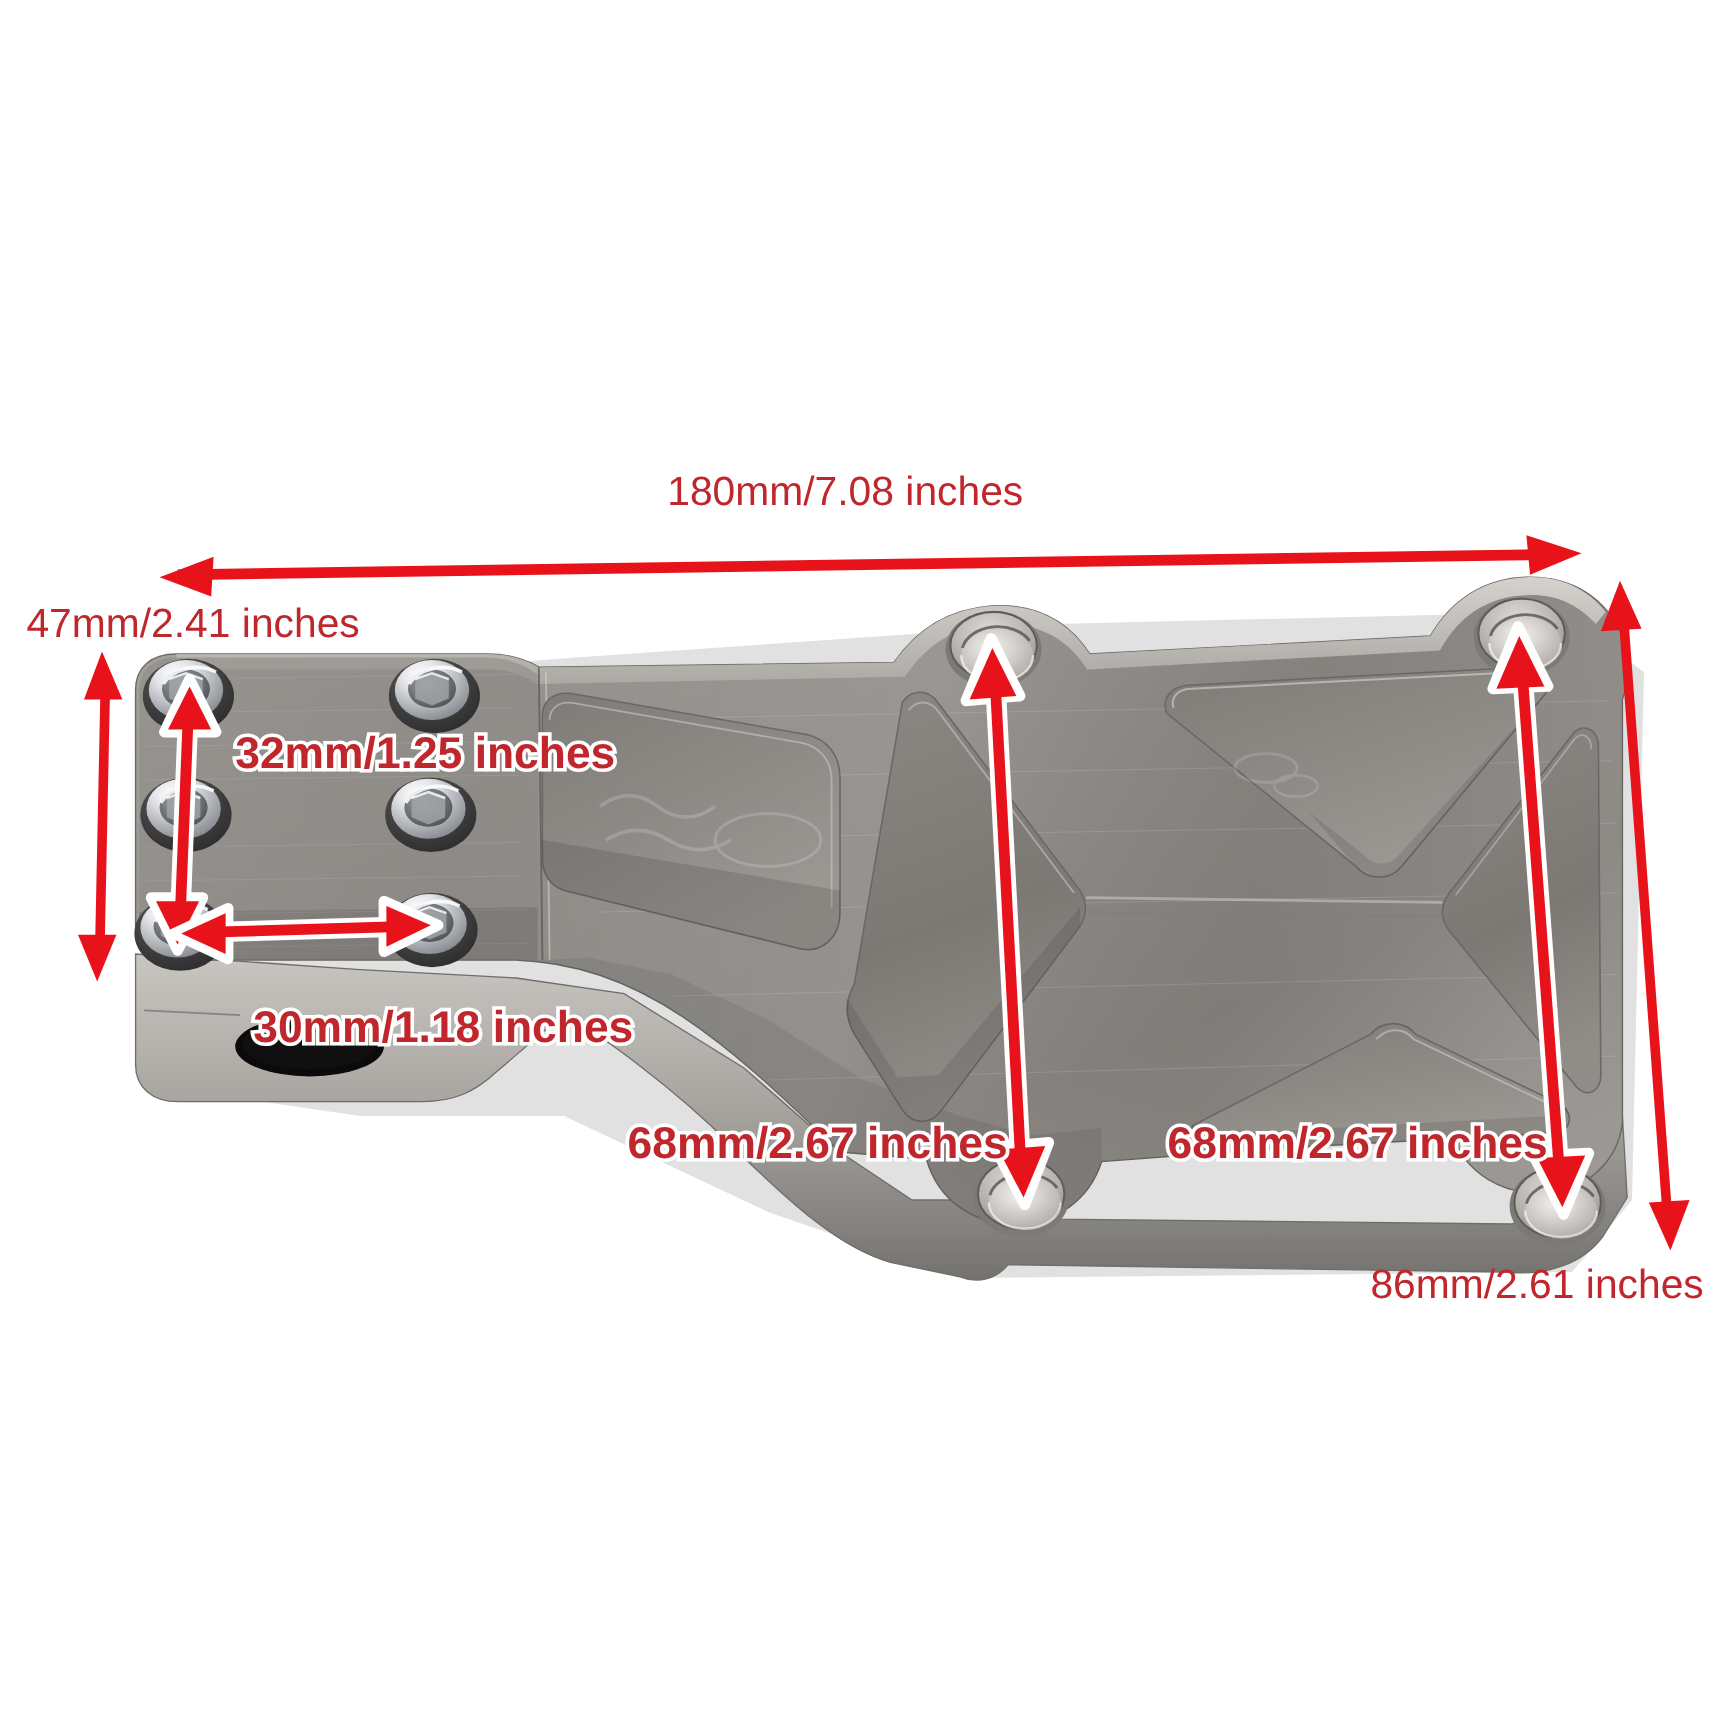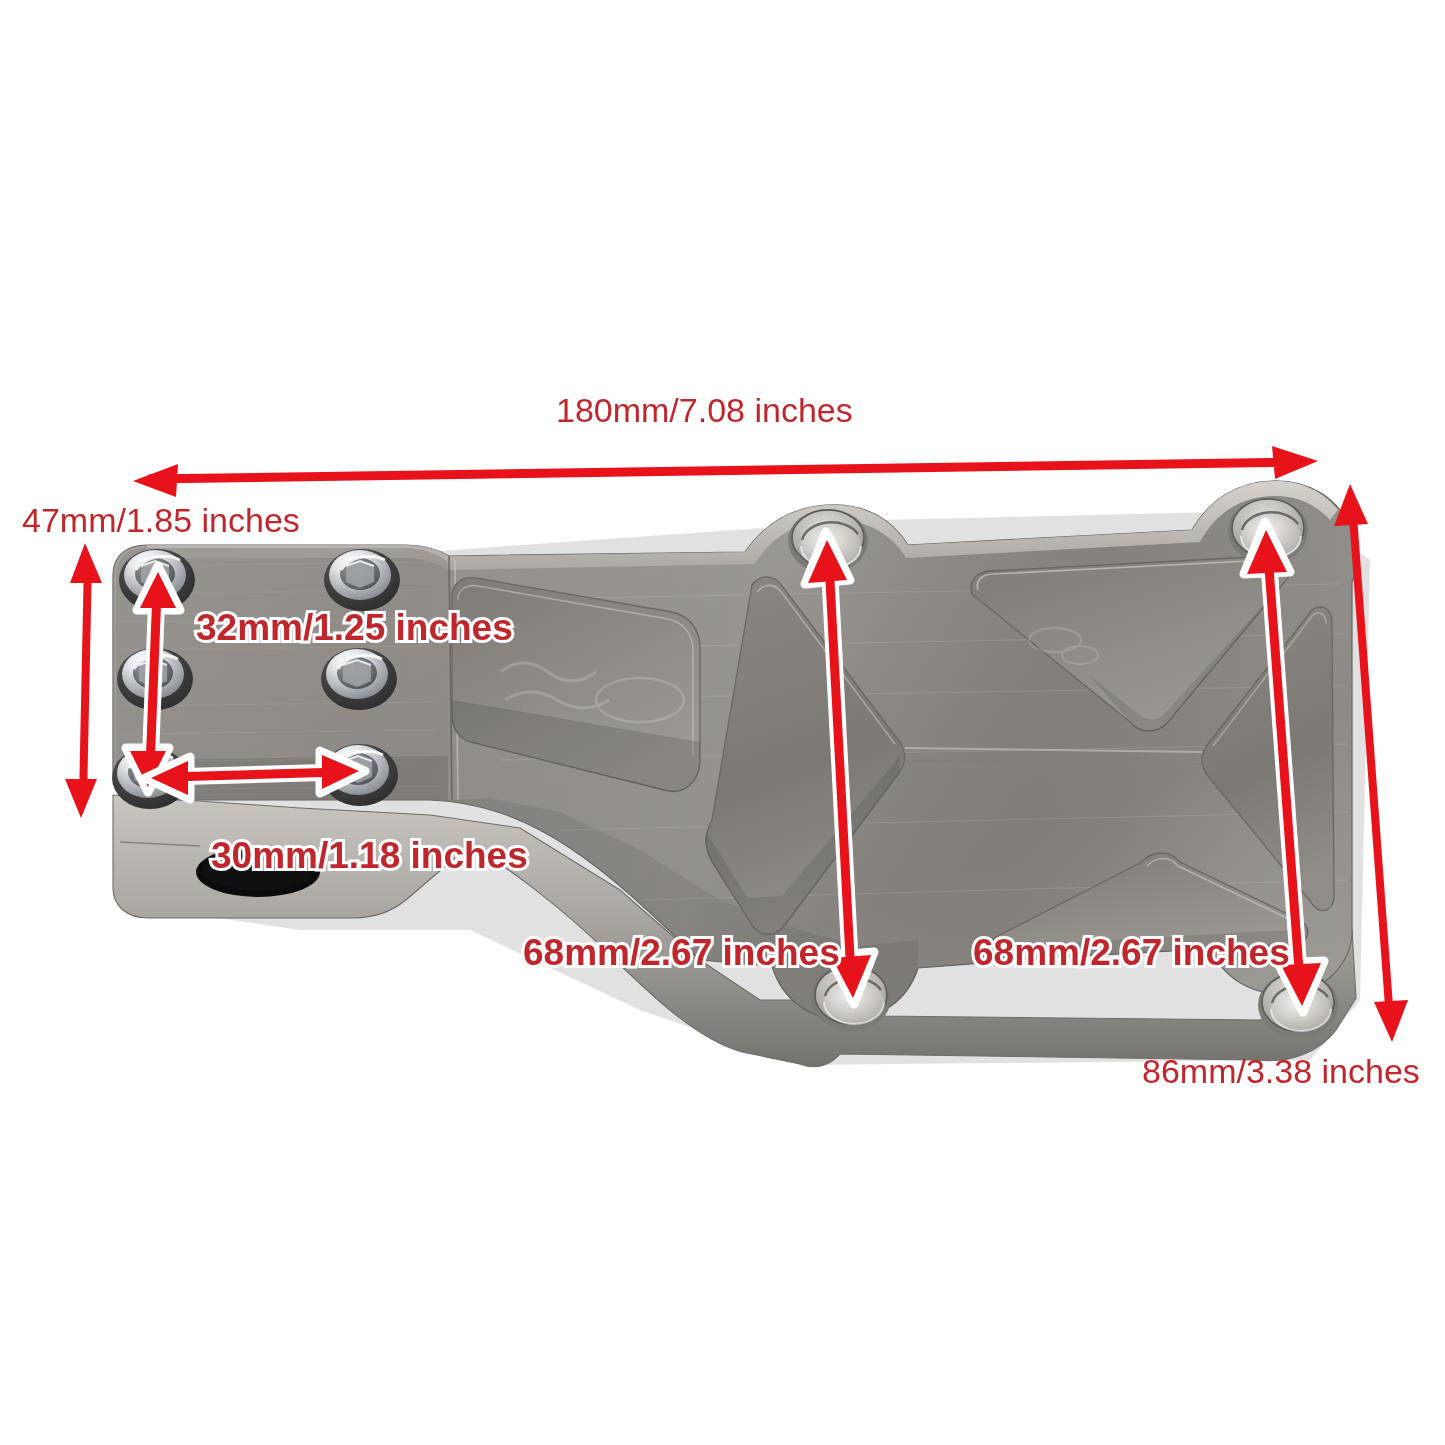--- a/index.html
+++ b/index.html
@@ -502,21 +502,21 @@
       <line x1="1352" y1="502" x2="1390" y2="1020" stroke="#e8131a" stroke-width="8" stroke-linecap="butt"></line>
       <polygon points="1350,484 1368,524 1334,526" fill="#e8131a"></polygon>
       <polygon points="1392,1042 1374,1002 1408,1000" fill="#e8131a"></polygon>
     </g>
 
   </g>
 </svg>
 
 <div class="plain" style="left:556px; top:393px;">180mm/7.08 inches</div>
 
-<div class="plain" style="left:22px; top:503px;">47mm/1.85 inches</div>
+<div class="plain" style="left:22px; top:503px;">47mm/2.41 inches</div>
 
 <div class="olwrap" style="left:196px; top:609px;">
   <span class="under">32mm/1.25 inches</span>
   <span class="over">32mm/1.25 inches</span>
 </div>
 
 <div class="olwrap" style="left:211px; top:837px;">
   <span class="under">30mm/1.18 inches</span>
   <span class="over">30mm/1.18 inches</span>
 </div>
@@ -524,15 +524,15 @@
 <div class="olwrap" style="left:523px; top:934px;">
   <span class="under">68mm/2.67 inches</span>
   <span class="over">68mm/2.67 inches</span>
 </div>
 
 <div class="olwrap" style="left:973px; top:934px;">
   <span class="under">68mm/2.67 inches</span>
   <span class="over">68mm/2.67 inches</span>
 </div>
 
-<div class="plain" style="left:1142px; top:1054px;">86mm/3.38 inches</div>
+<div class="plain" style="left:1142px; top:1054px;">86mm/2.61 inches</div>
 
 </div>
 
 </body></html>

